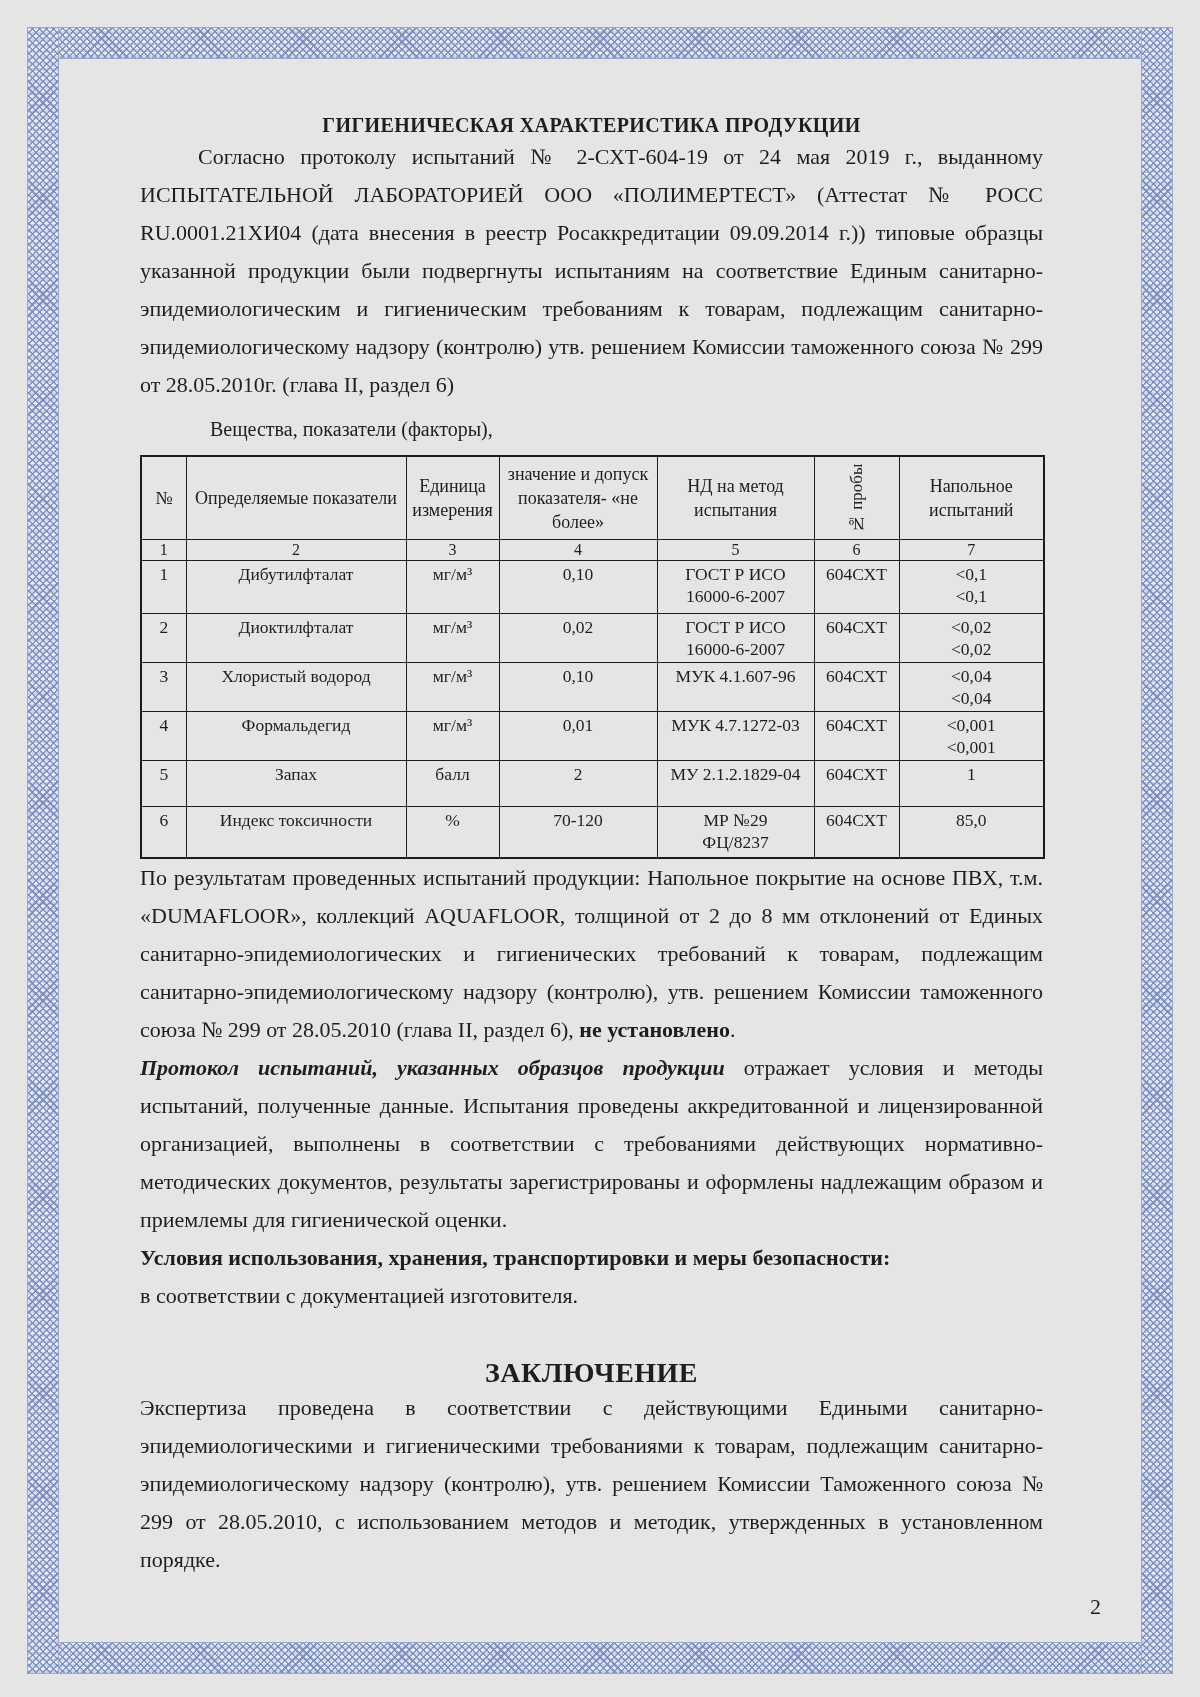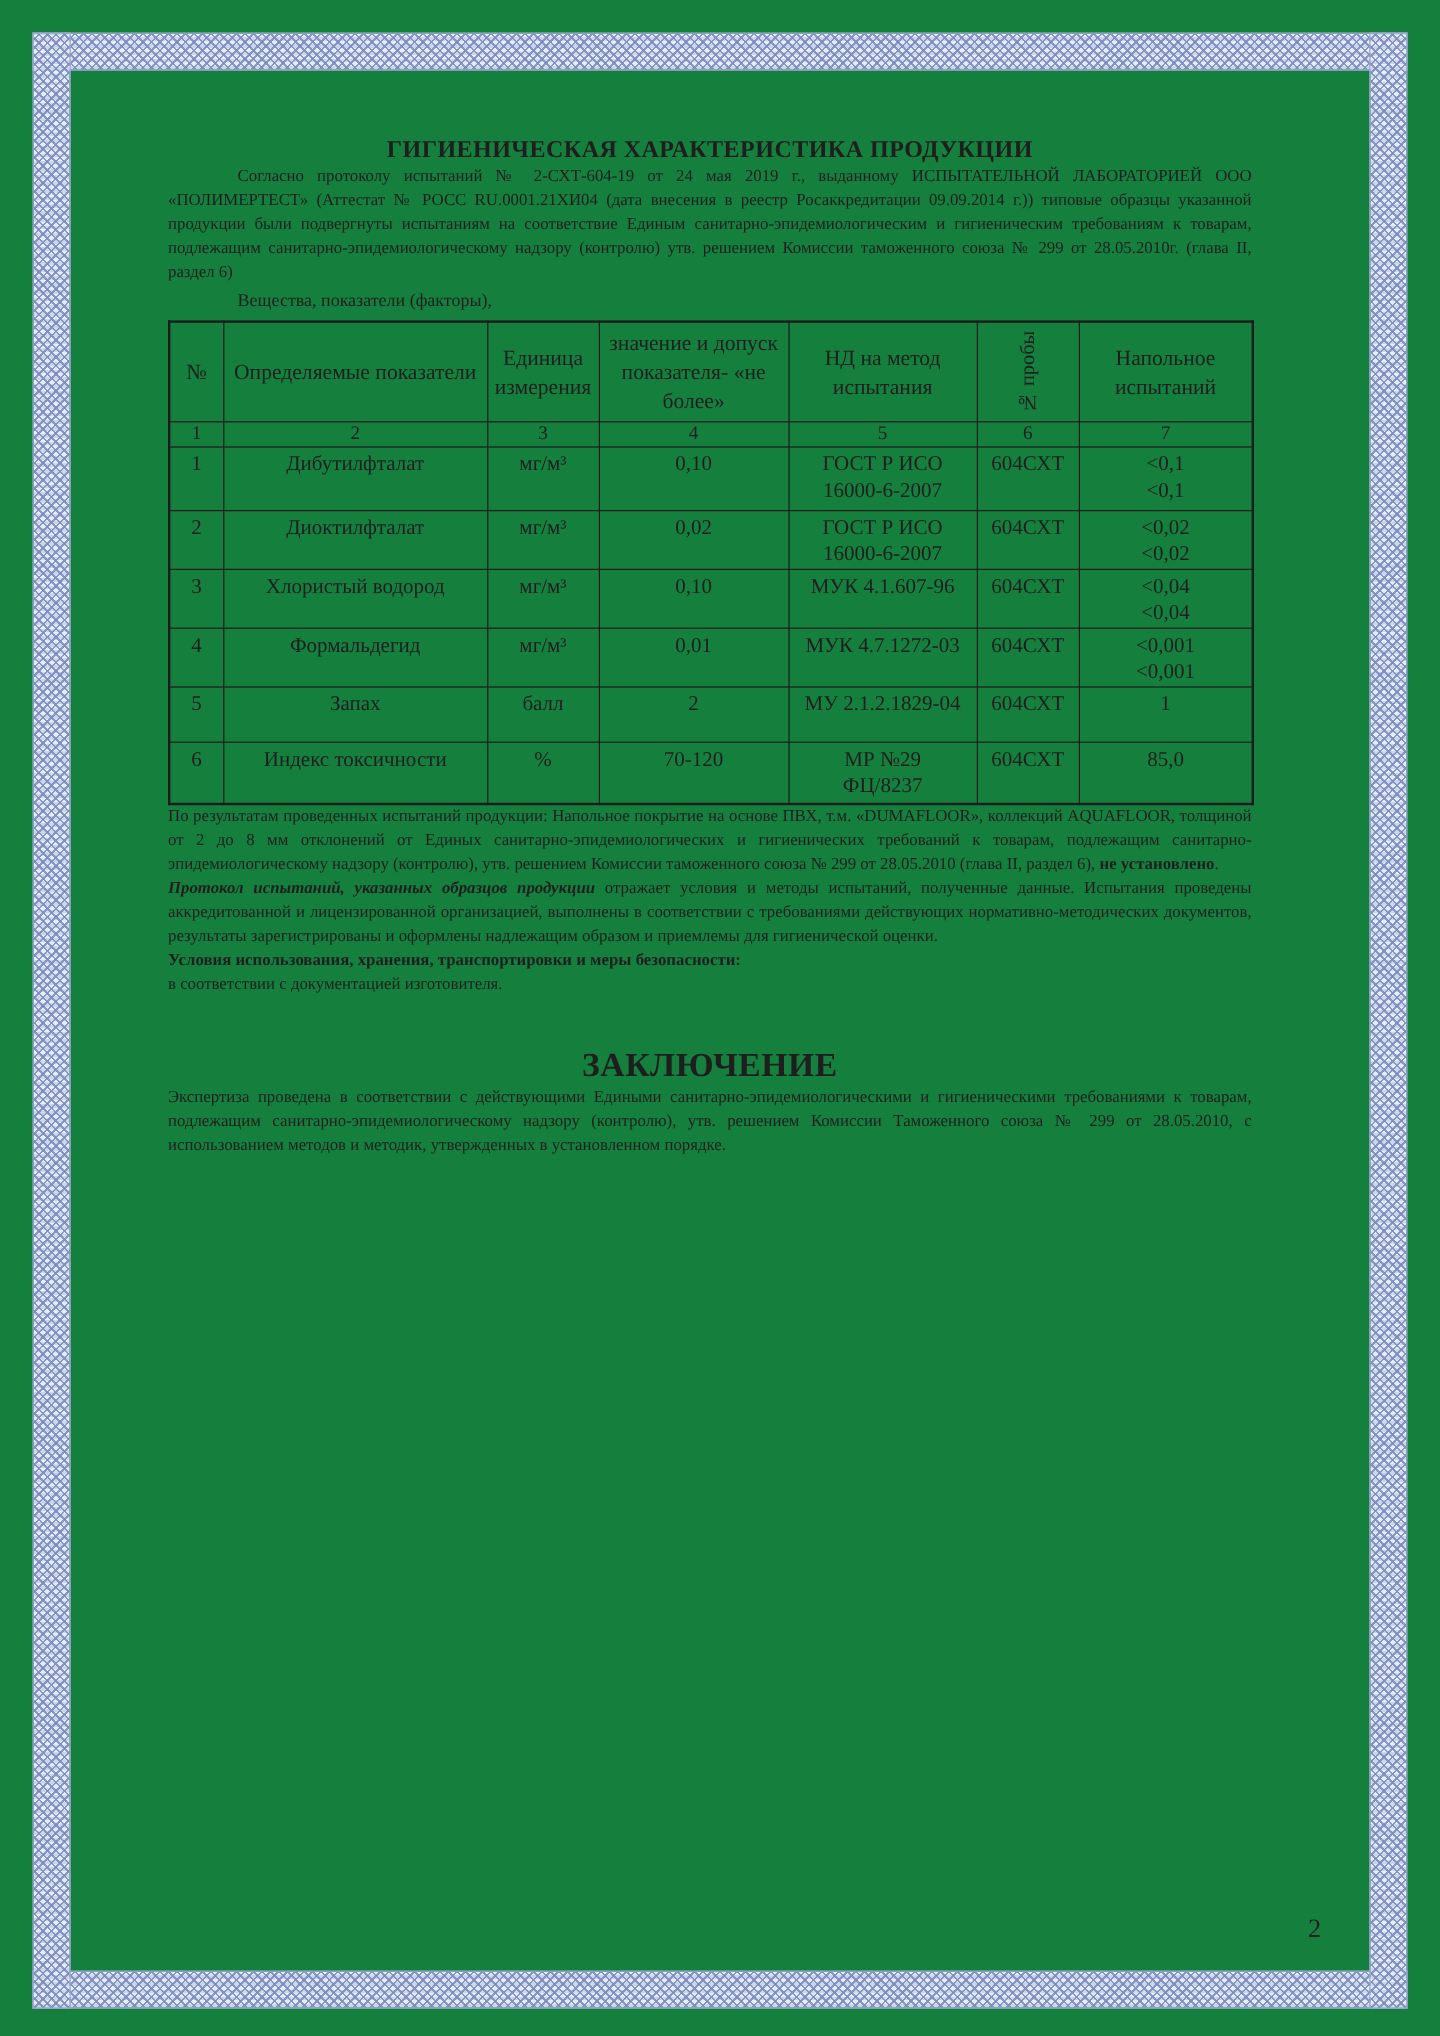--- a/index.html
+++ b/index.html
@@ -1,19 +1,19 @@
 <!DOCTYPE html>
 <html lang="ru"><head>
 <meta charset="utf-8">
 <style>
   html,body{margin:0;padding:0;background:#ffffff;}
   .page{
     position:relative;
     width:1200px;height:1697px;
-    background:#15803d;
+    background:#e5e5e5;
     font-family:"Liberation Serif","DejaVu Serif",serif;
     color:#1e1e1e;
     overflow:hidden;
   }
   
   .band{
     position:absolute;
     background:
       repeating-linear-gradient(45deg, rgba(120,138,190,.85) 0 1.5px, rgba(255,255,255,0) 1.5px 5px),
       repeating-linear-gradient(-45deg, rgba(120,138,190,.85) 0 1.5px, rgba(255,255,255,0) 1.5px 5px),
@@ -26,25 +26,25 @@
   .band-right{right:28px;top:28px;bottom:24px;width:30px;}
 
   .content{position:absolute;left:140px;top:0;width:903px;}
 
   h1.title{
     margin:112px 0 0 0;
     font-size:20px;line-height:26px;
     font-weight:bold;text-align:center;letter-spacing:.4px;
   }
   p.para{
-    margin:0;font-size:14px;line-height:20px;
+    margin:0;font-size:22px;line-height:38px;
     text-align:justify;
   }
   .intro{margin-top:35px;text-indent:58px;}
-  .caption{font-size:15px;line-height:27px;text-indent:58px;margin:0;}
+  .caption{font-size:20px;line-height:27px;text-indent:58px;margin:12px;}
 
   table.results{
     border-collapse:collapse;table-layout:fixed;
     width:903px;margin-top:2px;
     font-size:17.5px;line-height:22px;
     border:2px solid #1c1c1c;
   }
   table.results th, table.results td{
     border:1px solid #1c1c1c;
     padding:2px 4px;vertical-align:top;

